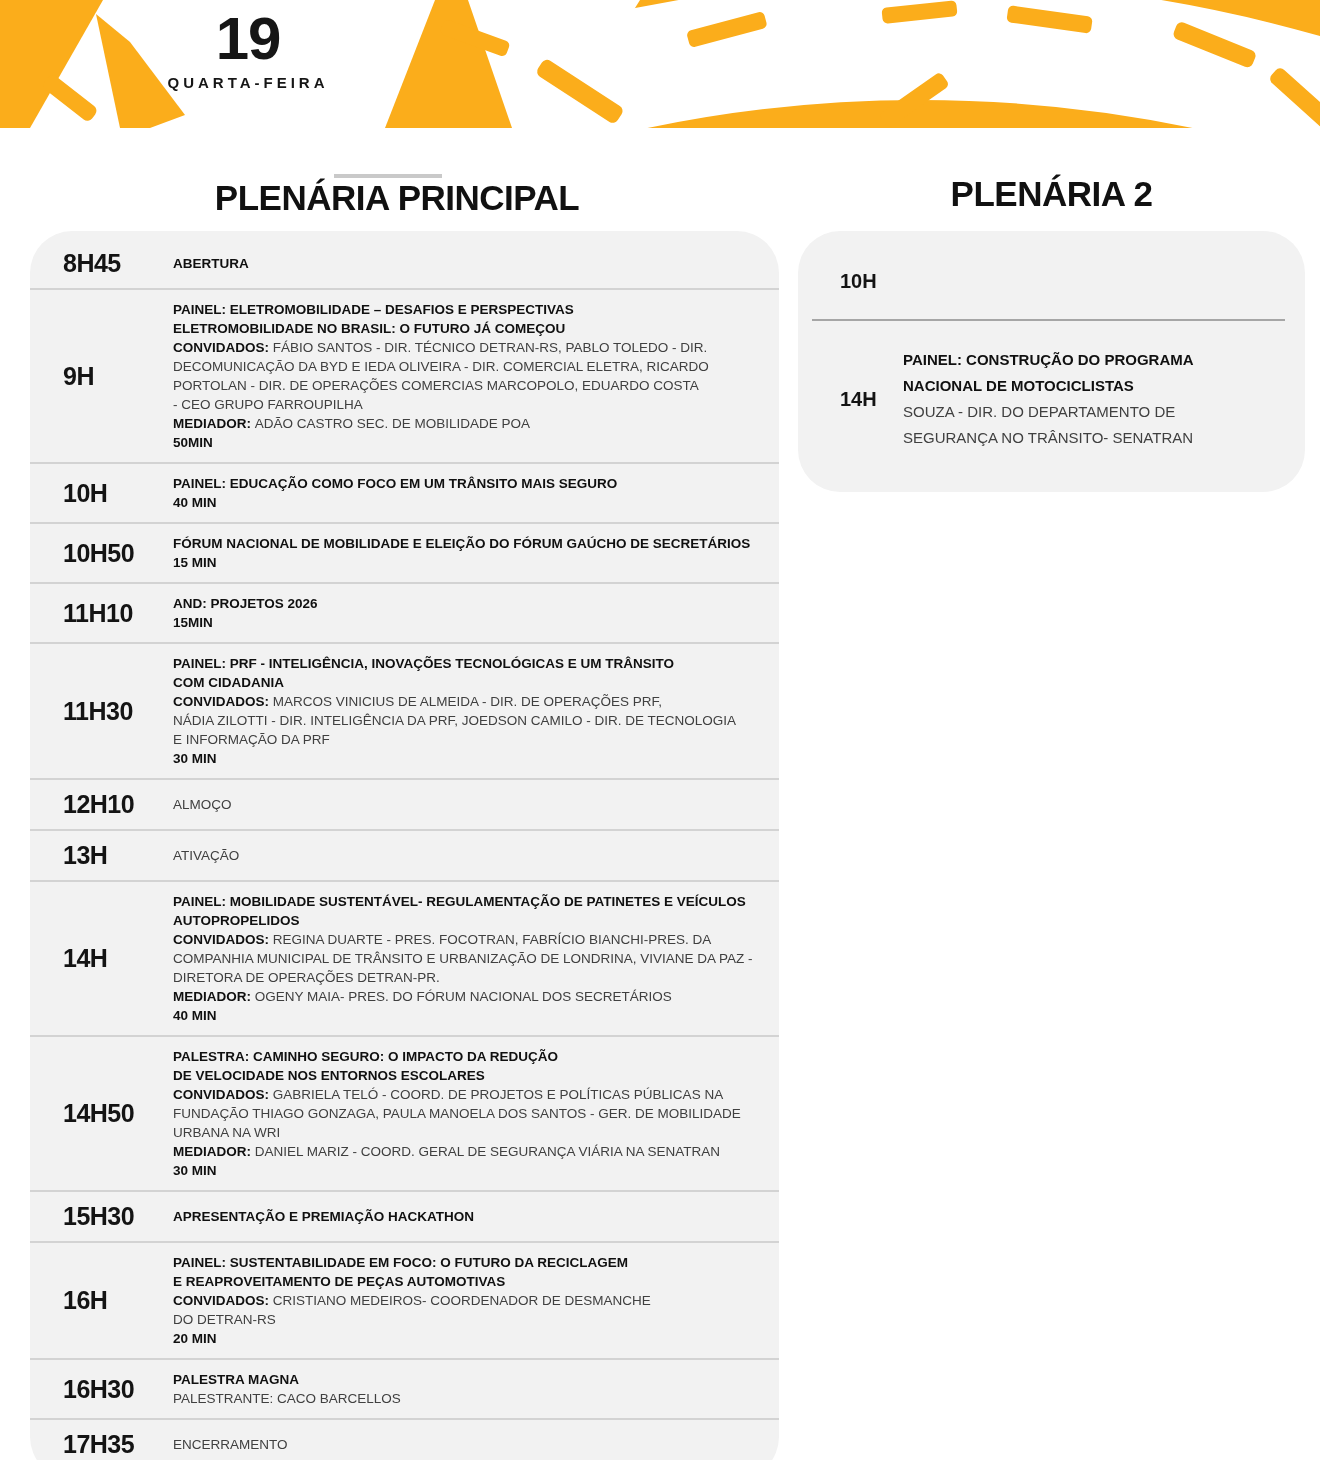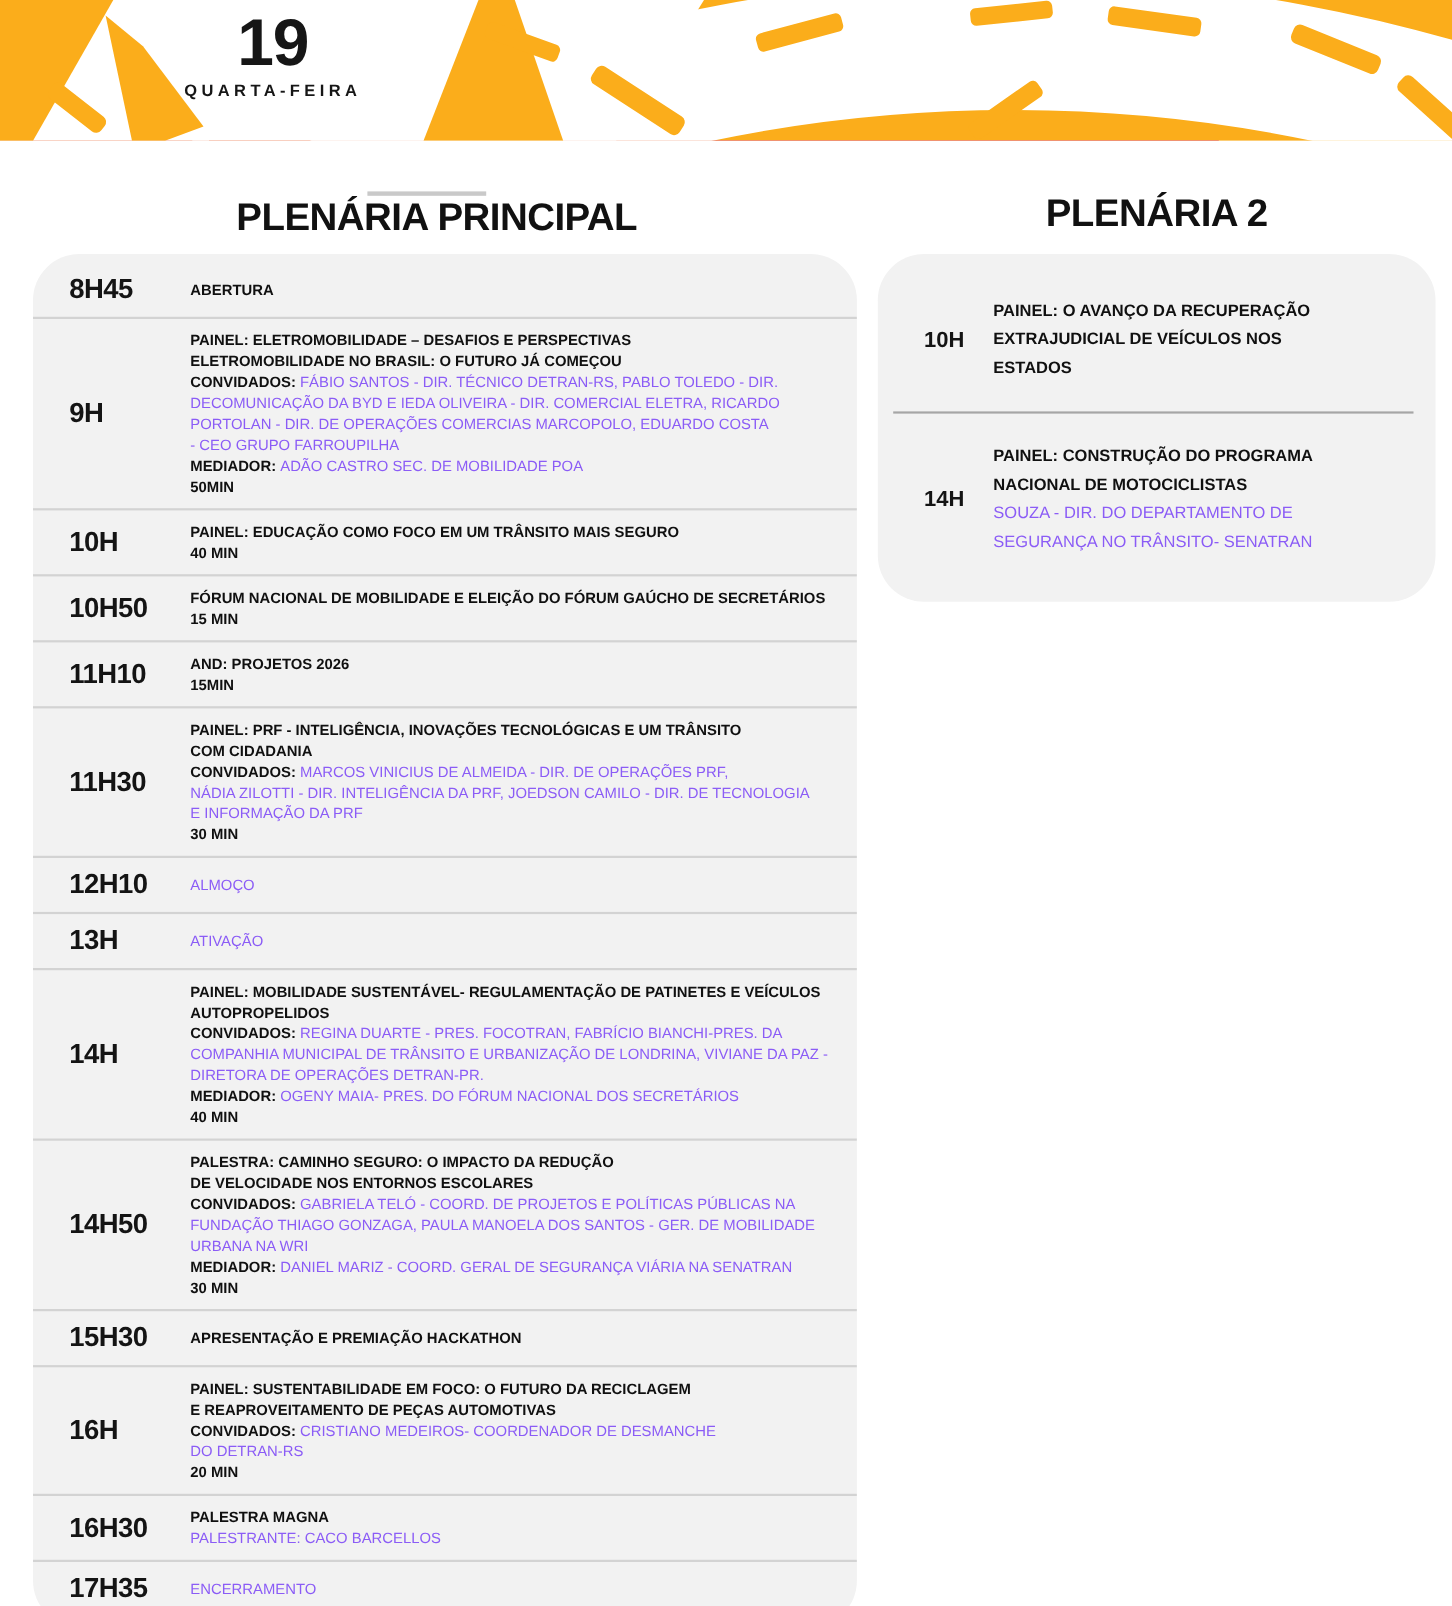--- a/index.html
+++ b/index.html
@@ -2,21 +2,21 @@
 <html><head>
 <meta charset="utf-8">
 <style>
   html,body{margin:0;padding:0;}
   body{
     width:1320px;height:1460px;overflow:hidden;background:#ffffff;
     font-family:"Liberation Sans", sans-serif;
     -webkit-font-smoothing:antialiased;
   }
   
-  .banner{position:relative;width:1108px;height:128px;background:#d946ef;}
+  .banner{position:relative;width:1108px;height:128px;background:#5eead4;}
   .banner svg{position:absolute;top:0;left:0;}
   .day-box{position:absolute;top:10px;left:158px;width:180px;text-align:center;z-index:3;}
   .day-number{font-size:60px;font-weight:800;color:#161616;line-height:0.95;letter-spacing:-1px;}
   .day-name{margin-top:7px;font-size:15px;font-weight:800;color:#161616;letter-spacing:4px;}
   
   .content{display:flex;align-items:flex-start;}
   .col-main{width:749px;margin-left:30px;flex:0 0 auto;}
   .col-2{width:507px;margin-left:19px;flex:0 0 auto;}
   .heading-wrap{display:flex;align-items:center;margin:46px 0 17px -15px;height:40px;flex-direction:column;}
   .heading-dash{width:108px;height:4px;background:#c9c9c9;margin-right:18px;flex:0 0 auto;}
@@ -32,21 +32,21 @@
   .card2 .row{padding:27px 0;position:relative;}
   .card2 .row + .row::before{content:"";position:absolute;top:-1px;left:14px;right:20px;height:2px;background:#a6a6a6;}
   .time{font-weight:800;color:#141414;flex:0 0 auto;box-sizing:border-box;}
   .card1 .time{width:143px;padding-left:33px;font-size:25px;letter-spacing:-0.5px;}
   .card2 .time{width:105px;padding-left:42px;font-size:20px;}
   .desc{flex:1 1 auto;min-width:0;box-sizing:border-box;}
   .card1 .desc{padding-right:16px;font-size:13.5px;line-height:19px;}
   .card2 .desc{padding-right:28px;font-size:15px;line-height:26px;}
   .line{white-space:normal;}
   .line .b{font-weight:700;color:#101010;}
-  .line .r{font-weight:400;color:#8b5cf6;}
+  .line .r{font-weight:400;color:#404040;}
 </style>
 </head>
 <body>
 
 <div class="banner">
   <svg width="1320" height="128" viewBox="0 0 1320 128" aria-hidden="true">
 
     <rect x="0" y="0" width="1320" height="128" fill="#FBAD1B"></rect>
 
     <rect x="0" y="0" width="190" height="128" fill="#ffffff"></rect>
@@ -203,25 +203,20 @@
       </div>
   </section>
 
   <section class="col-2">
     <div class="heading-wrap">
       <h2>PLENÁRIA 2</h2>
     </div>
     <div class="card card2">
         <div class="row">
           <div class="time">10H</div>
-          <div class="desc">
-            <div class="line"><span class="b">PAINEL: O AVANÇO DA RECUPERAÇÃO</span></div>
-            <div class="line"><span class="b">EXTRAJUDICIAL DE VEÍCULOS NOS</span></div>
-            <div class="line"><span class="b">ESTADOS</span></div>
-          </div>
         </div>
         <div class="row">
           <div class="time">14H</div>
           <div class="desc">
             <div class="line"><span class="b">PAINEL: CONSTRUÇÃO DO PROGRAMA</span></div>
             <div class="line"><span class="b">NACIONAL DE MOTOCICLISTAS</span></div>
             <div class="line"><span class="r">SOUZA - DIR. DO DEPARTAMENTO DE</span></div>
             <div class="line"><span class="r">SEGURANÇA NO TRÂNSITO- SENATRAN</span></div>
           </div>
         </div>

